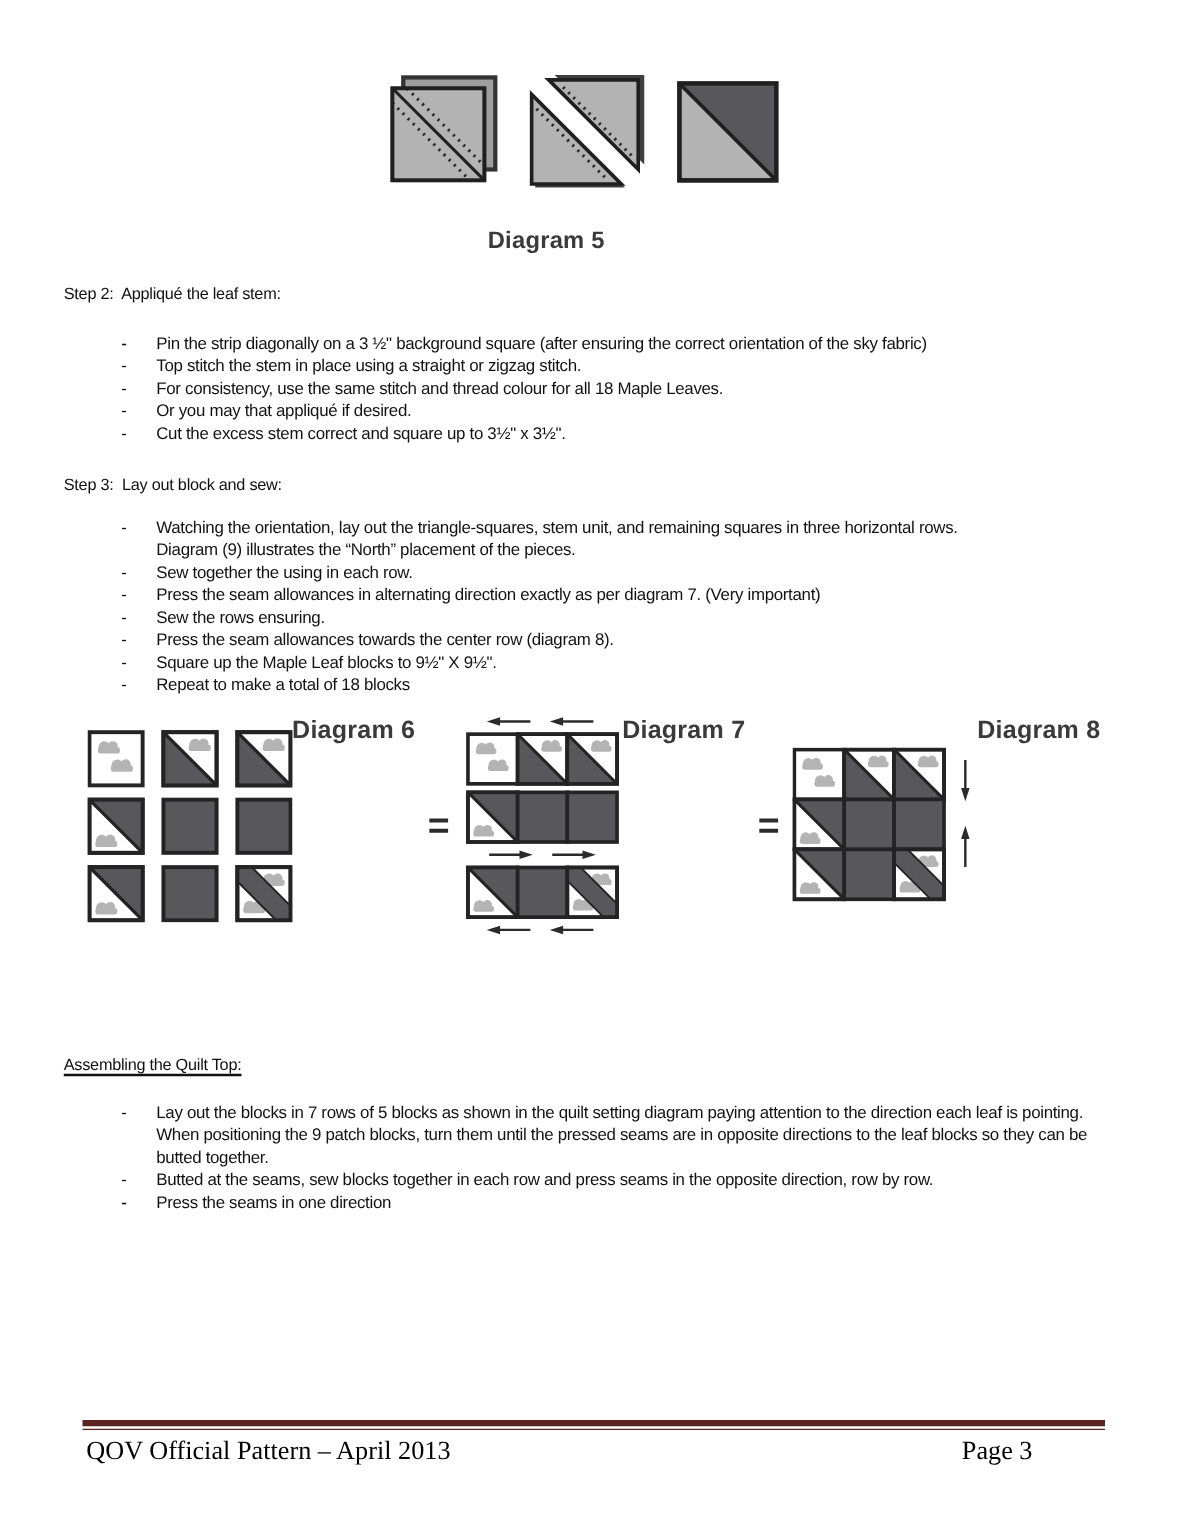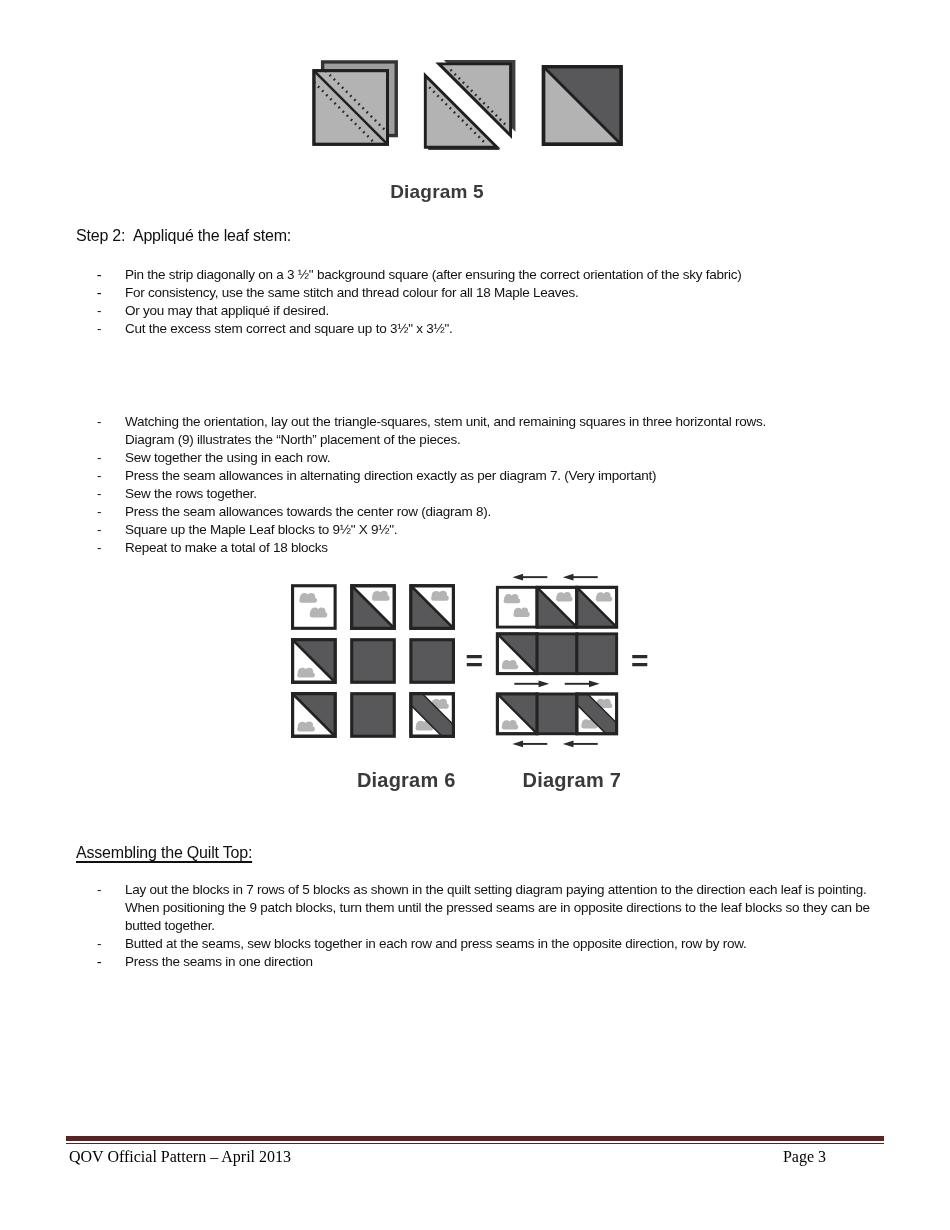--- a/index.html
+++ b/index.html
@@ -10,22 +10,22 @@
   }
   
   .fig5 { position:absolute; top:60px; left:0; right:0; text-align:center; }
   .fig5 svg { transform:translateX(-9px); }
   .dia5-label {
     margin-top:24px; transform:translateX(-38px);
     font-size:19px; font-weight:600; color:#3a3a3a; letter-spacing:.2px;
   }
   
   .h2 {
-    position:absolute; left:76px; right:72px; margin:0;
-    font-size:16px; font-weight:400; letter-spacing:-.2px; color:#101010;
+    position:absolute; left:51px; right:72px; margin:0;
+    font-size:13px; font-weight:400; letter-spacing:-.2px; color:#101010;
   }
   .h2.u { text-decoration:underline; text-underline-offset:3px; text-decoration-thickness:1.5px; }
   #step2-heading { top:227px; }
   #step3-heading { top:380px; }
   #assembling-heading { top:844px; }
   
   .bullets {
     position:absolute; left:69px; right:74px; margin:0; padding:0; list-style:none;
     font-size:13.5px; line-height:18px; letter-spacing:-.25px; color:#121212;
   }
@@ -33,38 +33,38 @@
   #step3-list { top:413px; }
   #assembling-list { top:881px; }
   .bullets li { position:relative; padding-left:56px; }
   .bullets .dash { position:absolute; left:28px; top:0; }
   .blk { display:block; }
   
   .figrow {
     position:absolute; top:563px; left:0; right:0;
     display:flex; justify-content:center; align-items:flex-start;
   }
-  .fig-col { display:flex; flex-direction:column; align-items:flex-end; }
+  .fig-col { display:flex; flex-direction:row; align-items:flex-start; }
   .fig-art { height:196px; display:flex; align-items:center; justify-content:center; }
   .dia-label {
     margin-top:10px; font-size:20px; font-weight:600; color:#3a3a3a;
     letter-spacing:.2px; text-align:center;
   }
   .equals {
     height:196px; display:flex; align-items:center; padding:0 10px;
     font-size:30px; font-weight:700; color:#2b2b2b;
   }
   
   .footer { position:absolute; top:1136px; left:66px; right:66px; }
   .rule-thick { height:4.5px; background:#5a2322; }
   .rule-thin  { height:1.5px; background:#5a2322; margin-top:2px; }
   .footer-row {
     margin-top:4px; padding-left:3px; padding-right:58px;
     display:flex; justify-content:space-between;
-    font-family:"Liberation Serif", serif; font-size:16px; color:#000;
+    font-family:"Liberation Serif", serif; font-size:21px; color:#000;
   }
   .hiddefs { position:absolute; width:0; height:0; overflow:hidden; }
 </style>
 </head>
 <body>
 
 <svg class="hiddefs" aria-hidden="true">
   <defs>
     <g id="cloud">
       <circle cx="6" cy="6" r="4.5" fill="#b4b4b4"></circle>
@@ -149,31 +149,32 @@
         <rect x="1" y="5" width="80" height="80" fill="none" stroke="#1f1f1f" stroke-width="3.5"></rect>
       </g>
     </svg>
     <div class="dia5-label">Diagram 5</div>
   </section>
 
   <h2 class="h2" id="step2-heading">Step 2:&nbsp; Appliqué the leaf stem:</h2>
   <ul class="bullets" id="step2-list">
     <li><span class="dash">-</span></li>
     <li><span class="dash">-</span><span>Pin the strip diagonally on a 3 ½" background square (after ensuring the correct orientation of the sky fabric)</span></li>
-    <li><span class="dash">-</span></li>
+    <li><span class="dash">-</span><span>Top stitch the stem in place using a straight or zigzag stitch.</span></li>
     <li><span class="dash">-</span><span>For consistency, use the same stitch and thread colour for all 18 Maple Leaves.</span></li>
     <li><span class="dash">-</span><span>Or you may that appliqué if desired.</span></li>
     <li><span class="dash">-</span><span>Cut the excess stem correct and square up to 3½" x 3½".</span></li>
   </ul>
 
+  <h2 class="h2" id="step3-heading">Step 3:&nbsp; Lay out block and sew:</h2>
   <ul class="bullets" id="step3-list">
     <li><span class="dash">-</span><span><span>Watching the orientation, lay out the triangle-squares, stem unit, and remaining squares in three horizontal rows.</span><span class="blk">Diagram (9) illustrates the “North” placement of the pieces.</span></span></li>
     <li><span class="dash">-</span><span>Sew together the using in each row.</span></li>
     <li><span class="dash">-</span><span>Press the seam allowances in alternating direction exactly as per diagram 7. (Very important)</span></li>
-    <li><span class="dash">-</span><span>Sew the rows together.</span></li>
+    <li><span class="dash">-</span><span>Sew the rows ensuring.</span></li>
     <li><span class="dash">-</span><span>Press the seam allowances towards the center row (diagram 8).</span></li>
     <li><span class="dash">-</span><span>Square up the Maple Leaf blocks to 9½" X  9½".</span></li>
     <li><span class="dash">-</span><span>Repeat to make a total of 18 blocks</span></li>
   </ul>
 
   <section class="figrow">
 
     <div class="fig-col">
       <div class="fig-art">
         <svg width="164" height="154" viewBox="0 0 158 148">
@@ -217,20 +218,40 @@
           </g>
           <use href="#arrow-left" x="20" y="174"></use>
           <use href="#arrow-left" x="72" y="174"></use>
         </svg>
       </div>
       <div class="dia-label">Diagram 7</div>
     </div>
 
     <div class="equals">=</div>
 
+    <div class="fig-col">
+      <div class="fig-art">
+        <svg width="148" height="127" viewBox="0 0 152 130">
+          <g>
+            <use href="#cell-sky" x="0" y="0"></use>
+            <use href="#cell-hst-bl" x="41" y="0"></use>
+            <use href="#cell-hst-bl" x="82" y="0"></use>
+            <use href="#cell-hst-tr" x="0" y="41"></use>
+            <use href="#cell-dark" x="41" y="41"></use>
+            <use href="#cell-dark" x="82" y="41"></use>
+            <use href="#cell-hst-tr" x="0" y="82"></use>
+            <use href="#cell-dark" x="41" y="82"></use>
+            <use href="#cell-stem" x="82" y="82"></use>
+          </g>
+          <use href="#arrow-down" x="138" y="10"></use>
+          <use href="#arrow-up" x="138" y="64"></use>
+        </svg>
+      </div>
+      <div class="dia-label">Diagram 8</div>
+    </div>
 
   </section>
 
   <h2 class="h2 u" id="assembling-heading">Assembling the Quilt Top:</h2>
   <ul class="bullets" id="assembling-list">
     <li><span class="dash">-</span><span>Lay out the blocks in 7 rows of 5 blocks as shown in the quilt setting diagram paying attention to the direction each leaf is pointing.  When positioning the 9 patch blocks, turn them until the pressed seams are in opposite directions to the leaf blocks so they can be butted together.</span></li>
     <li><span class="dash">-</span><span>Butted at the seams, sew blocks together in each row and press seams in the opposite direction, row by row.</span></li>
     <li><span class="dash">-</span></li>
     <li><span class="dash">-</span><span>Press the seams in one direction</span></li>
   </ul>

